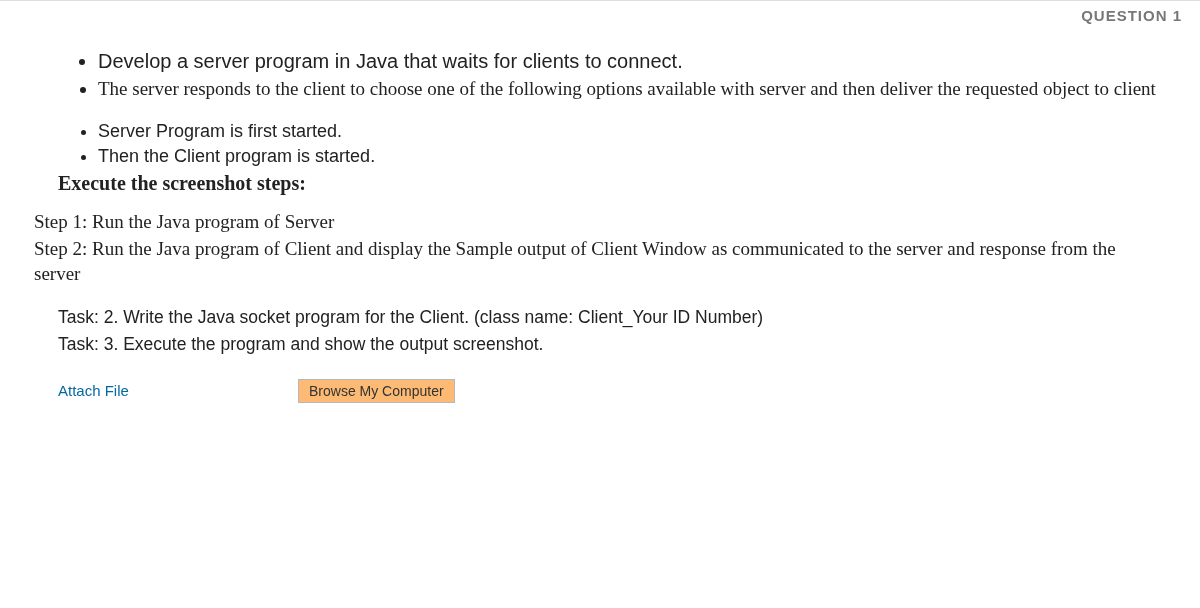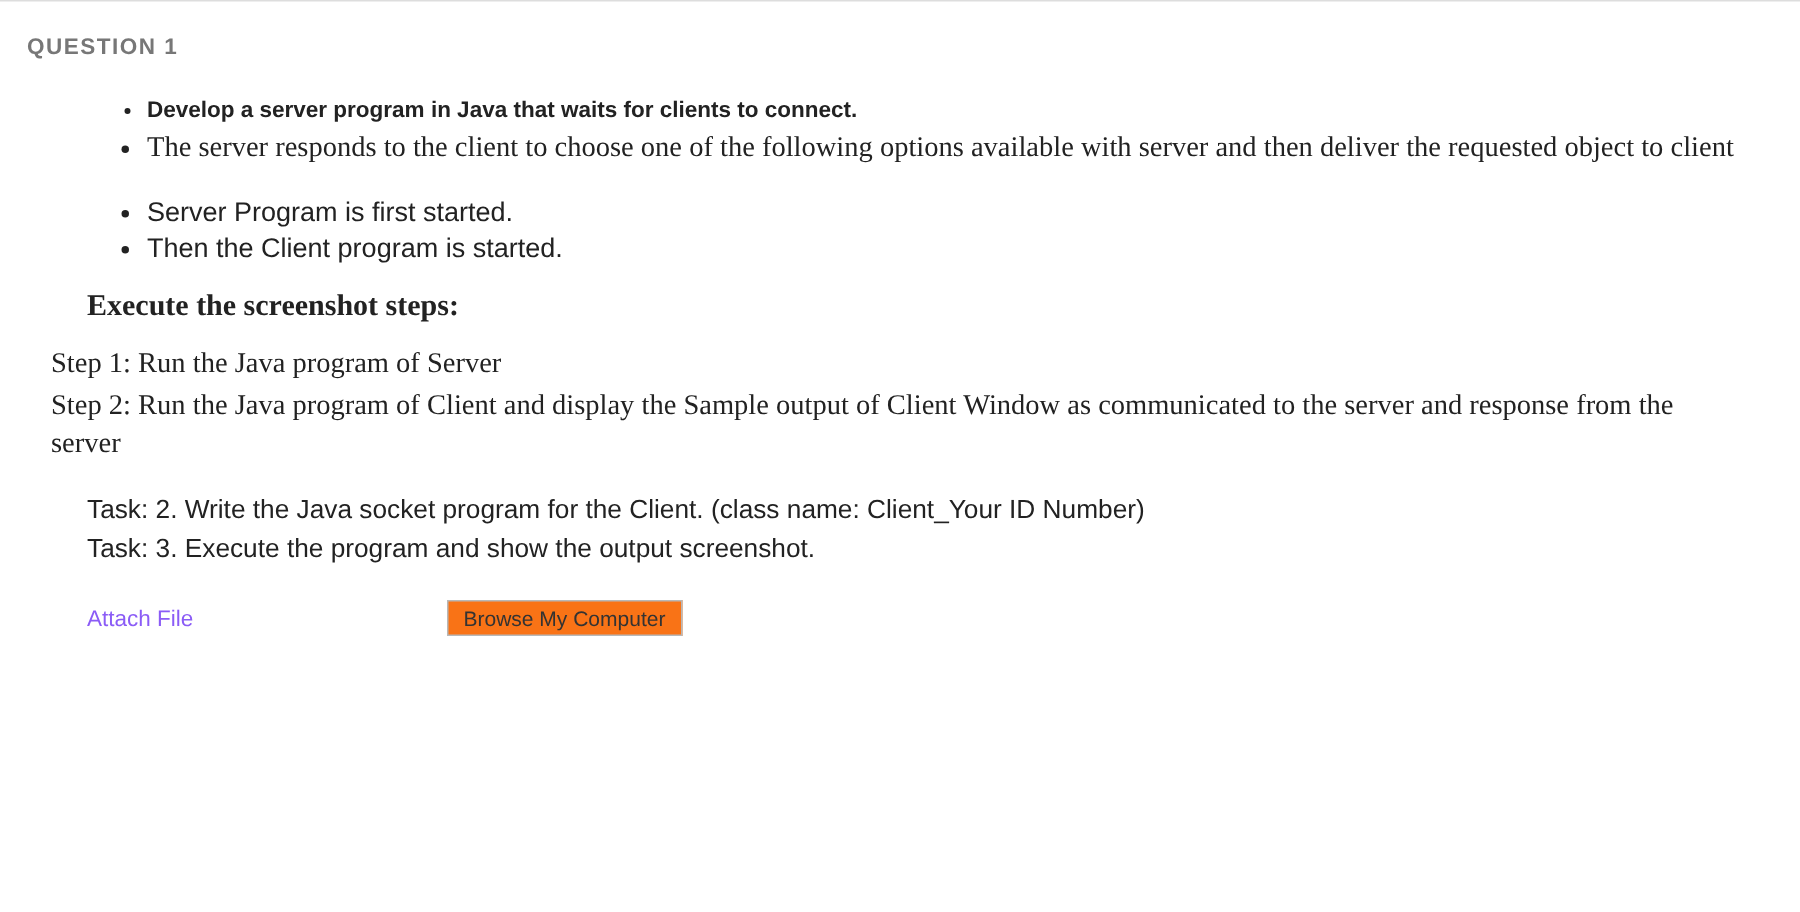--- a/index.html
+++ b/index.html
@@ -17,51 +17,51 @@
     margin: 0;
   }
   .container {
     padding: 6px 18px 0 18px;
   }
   .qhead {
     font-weight: 600;
     letter-spacing: 1px;
     color: #777;
     font-size: 15px;
-    margin: 16px 0 24px 0;
+    margin: 0 0 24px 0;
+    text-align: right;
   }
   ul.bul1 {
     list-style: disc;
     margin: 0 0 0 60px;
     padding: 0 20px;
   }
   ul.bul1 > li {
     font-family: Georgia, "Times New Roman", serif;
     font-size: 19px;
     line-height: 1.32;
     margin-bottom: 2px;
   }
   ul.bul1 > li.sans {
     font-family: "Segoe UI", "Helvetica Neue", Arial, sans-serif;
-    font-size: 15px;
-    font-weight: bold;
+    font-size: 20px;
   }
   ul.sub {
     list-style: circle;
     margin: 2px 0 6px 0;
     padding-left: 54px;
   }
   ul.sub li {
     font-family: Georgia, "Times New Roman", serif;
     font-size: 19px;
     line-height: 1.28;
   }
   ul.bul2 {
     list-style: disc;
-    margin: 18px 0 16px 60px;
+    margin: 18px 0 4px 60px;
     padding: 0 20px;
   }
   ul.bul2 li {
     font-family: "Segoe UI", "Helvetica Neue", Arial, sans-serif;
     font-size: 18px;
     line-height: 1.35;
   }
   .exec {
     font-family: Georgia, "Times New Roman", serif;
     font-weight: 700;
@@ -81,28 +81,28 @@
     margin: 18px 30px 0 40px;
   }
   .attach-row {
     margin: 22px 0 0 40px;
     display: flex;
     align-items: center;
   }
   .attach-label {
     font-family: Arial, sans-serif;
     font-size: 15px;
-    color: #8b5cf6;
+    color: #0369a1;
     width: 240px;
   }
   .browse-btn {
     font-family: Arial, sans-serif;
     font-size: 14px;
     color: #333;
-    background: #f97316;
+    background: #fdba74;
     border: 1px solid #b8b8b8;
     padding: 3px 10px;
     cursor: pointer;
   }
 </style>
 </head>
 <body>
 
 <div class="top-rule"></div>
 

